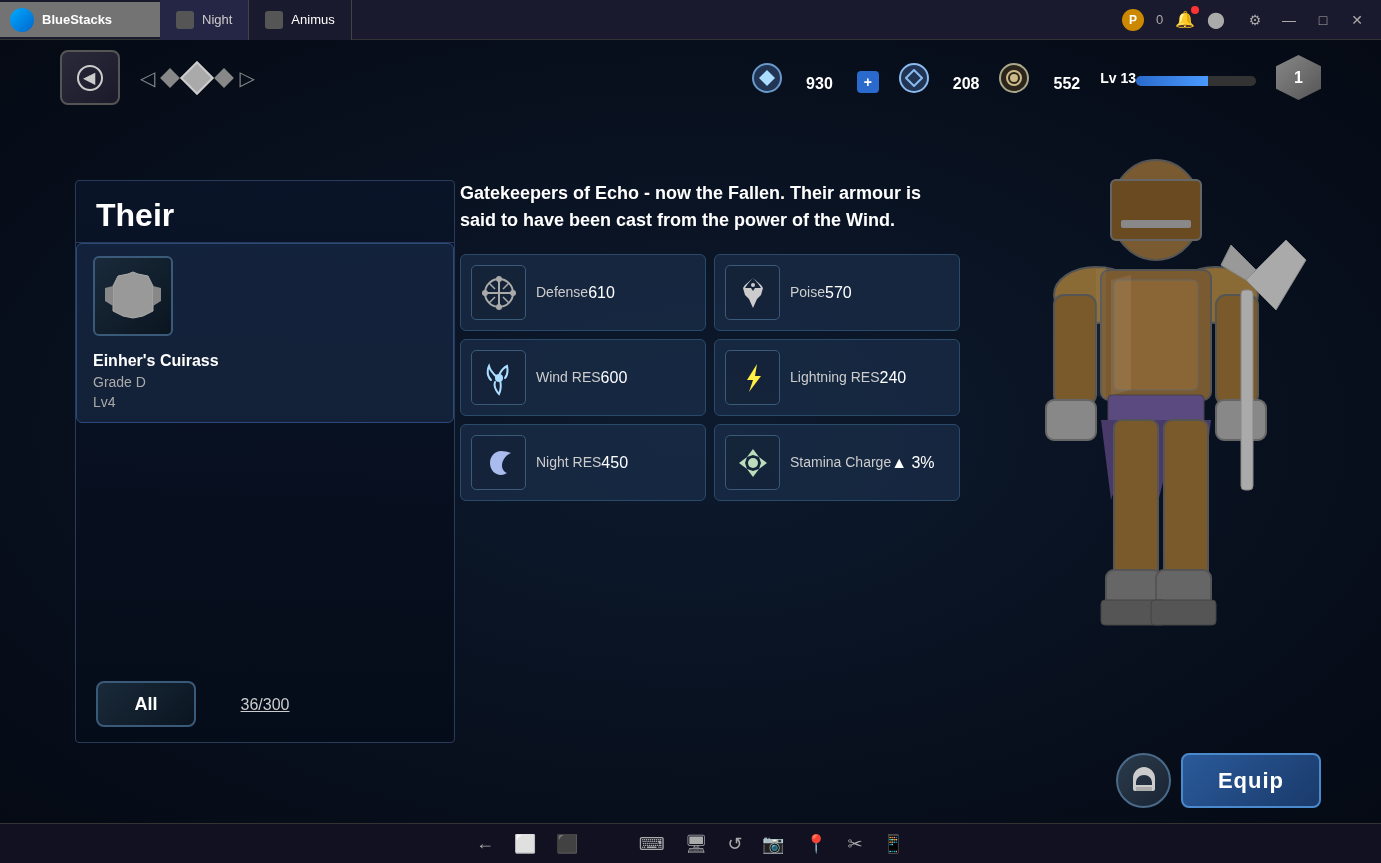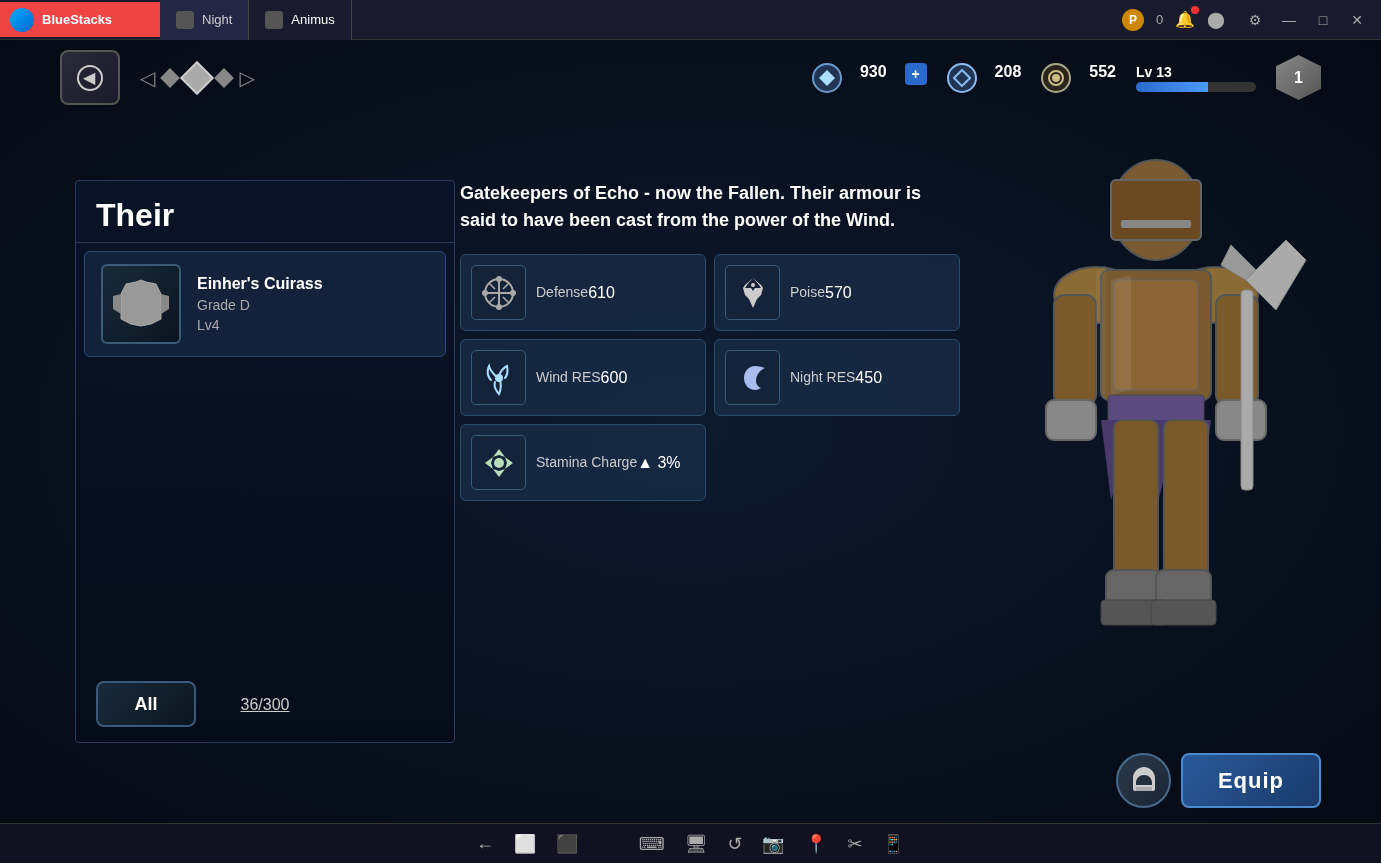--- a/index.html
+++ b/index.html
@@ -17,21 +17,21 @@
       width: 100%;
       height: 40px;
       background: #1a1a2e;
       display: flex;
       align-items: center;
       border-bottom: 1px solid #333;
     }
     .bluestacks-logo {
       width: 160px;
       height: 35px;
-      background: #ef4444;
+      background: #737373;
       display: flex;
       align-items: center;
       padding: 0 10px;
       gap: 8px;
     }
     .bs-icon {
       width: 24px;
       height: 24px;
       background: linear-gradient(135deg, #00aaff, #0066cc);
       border-radius: 50%;
@@ -116,22 +116,22 @@
     }
     .nav-diamond.large {
       width: 24px;
       height: 24px;
       background: #aaa;
       border: 2px solid #ccc;
     }
     .hud-spacer { flex: 1; }
     .hud-stat {
       display: flex;
-      align-items: flex-start;
-      gap: 18px;
+      align-items: flex-end;
+      gap: 24px;
       color: #fff;
       font-size: 16px;
       font-weight: bold;
     }
     .hud-icon {
       width: 30px;
       height: 30px;
       border-radius: 50%;
       border: 2px solid #aaa;
       display: flex;
@@ -148,22 +148,22 @@
       display: flex;
       align-items: center;
       justify-content: center;
       color: #fff;
       font-size: 14px;
       font-weight: bold;
       cursor: pointer;
     }
     .level-display {
       display: flex;
-      flex-direction: column;
-      align-items: flex-start;
+      flex-direction: row;
+      align-items: flex-end;
     }
     .level-text {
       color: #fff;
       font-size: 14px;
       font-weight: bold;
     }
     .xp-bar {
       width: 120px;
       height: 10px;
       background: #333;
@@ -202,27 +202,26 @@
     }
     .panel-title {
       color: #fff;
       font-size: 32px;
       font-weight: bold;
       padding: 16px 20px 8px;
       border-bottom: 1px solid #2a3a5a;
     }
     .item-card {
       display: flex;
-      align-items: center;
       gap: 16px;
       padding: 12px 16px;
       background: rgba(30,50,80,0.5);
-      margin: 8px;
       border-radius: 6px;
       border: 1px solid #2a4a7a;
+      flex-direction: column;
     }
     .item-image {
       width: 80px;
       height: 80px;
       background: linear-gradient(135deg, #1a2a3a, #0a1520);
       border: 2px solid #3a5a7a;
       border-radius: 6px;
       display: flex;
       align-items: center;
       justify-content: center;
@@ -606,20 +605,31 @@
             <path d="M18,18 C22,26 18,34 18,34 C18,34 12,28 14,22" stroke-linecap="round"></path>
             <circle cx="18" cy="18" r="4" fill="#aaddff" stroke="none"></circle>
           </svg>
         </div>
         <div class="stat-info">
           <span class="stat-name">Wind RES</span>
           <span class="stat-value">600</span>
         </div>
       </div>
 
+      <div class="stat-box">
+        <div class="stat-icon-box">
+          <svg width="36" height="36" viewBox="0 0 36 36" fill="#ffee44">
+            <path d="M22,4 L12,20 L18,20 L14,32 L26,16 L20,16 Z"></path>
+          </svg>
+        </div>
+        <div class="stat-info">
+          <span class="stat-name">Lightning RES</span>
+          <span class="stat-value">240</span>
+        </div>
+      </div>
 
       <div class="stat-box">
         <div class="stat-icon-box">
           <svg width="36" height="36" viewBox="0 0 36 36" fill="#aabbee">
             <path d="M20,6 C14,6 9,11 9,18 C9,25 14,30 20,30 C22,30 24,29 26,28 C23,27 21,24 21,21 C21,15 25,10 30,8 C27,7 24,6 20,6 Z"></path>
           </svg>
         </div>
         <div class="stat-info">
           <span class="stat-name">Night RES</span>
           <span class="stat-value">450</span>

